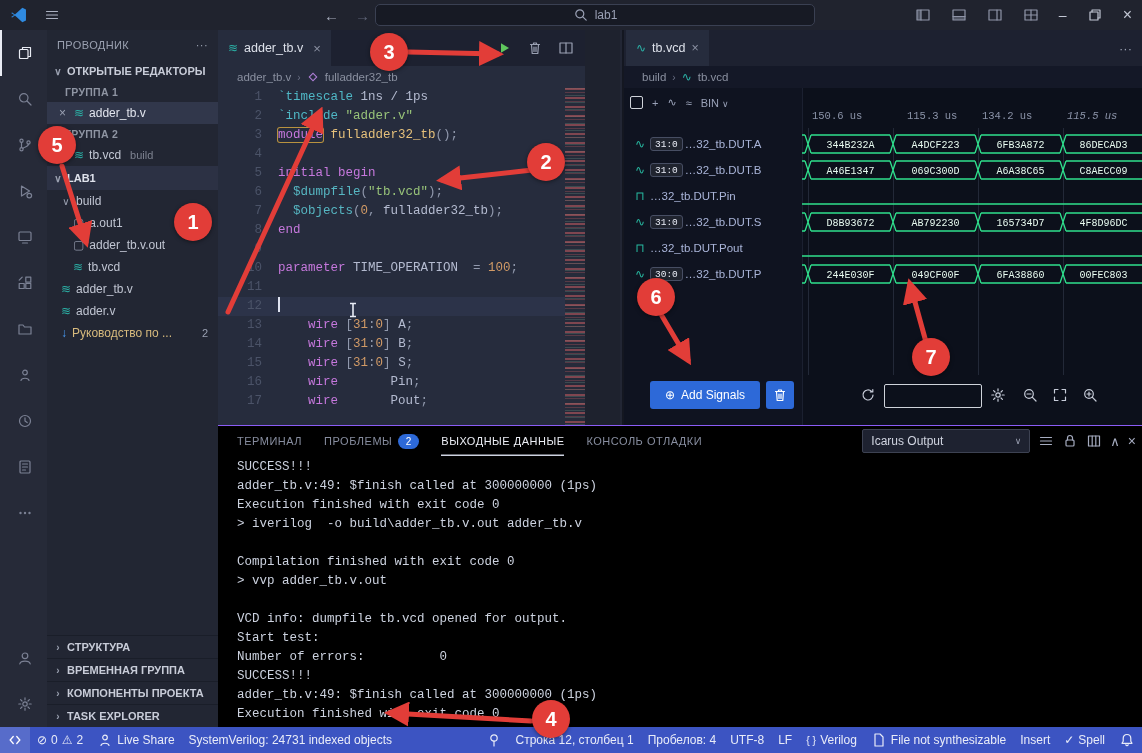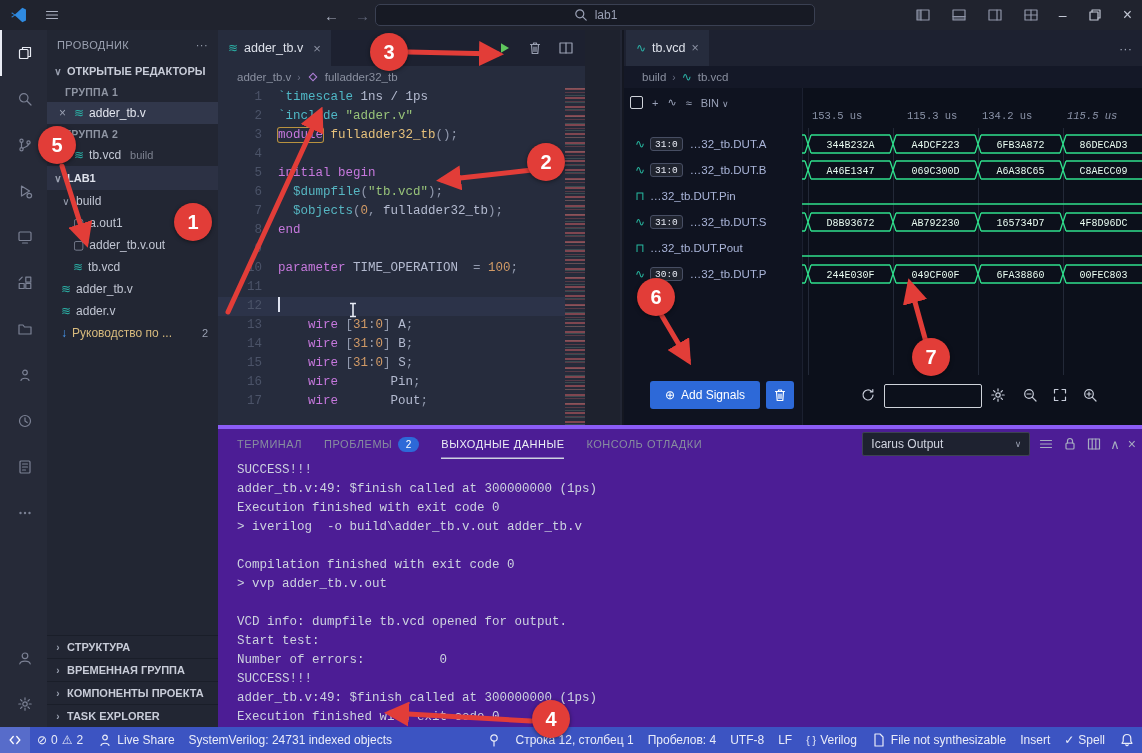--- a/index.html
+++ b/index.html
@@ -83,34 +83,34 @@
   .wave-tools{position:absolute;left:6px;top:8px;display:flex;align-items:center;gap:9px;color:#9aa2b8;font-size:11px;}
   .wt-box{width:11px;height:11px;border:1.3px solid #cfd3da;border-radius:2px;}
   .wt-caret{font-size:9px;}
   .ruler-label{position:absolute;top:22px;color:#8b93a8;font-size:10.5px;font-family:"Liberation Mono","DejaVu Sans Mono",monospace;}
   .gridline{position:absolute;top:40px;bottom:50px;width:1px;background:#232938;}
   .wave-names{position:absolute;left:0;top:43px;width:178px;}
   .wave-canvas{position:absolute;left:178px;top:43px;width:342px;}
   .wn-row{height:26px;display:flex;align-items:center;padding-left:8px;gap:2px;}
   .wn-icon{color:#27b69e;font-size:12px;width:16px;text-align:center;flex:0 0 auto;}
   .wn-badge{font-family:"Liberation Mono","DejaVu Sans Mono",monospace;font-size:9.5px;color:#e8ebf5;background:#20242f;
-     border:1px solid #474e63;border-radius:3px;padding:0.5px 4px;margin-right:5px;flex:0 0 auto;}
+     border:1px solid #474e63;border-radius:3px;padding:0.5px 4px;flex:0 0 auto;}
   .wn-name{color:#a9b4d8;font-size:11.5px;white-space:nowrap;overflow:hidden;}
   .wc-row{height:26px;}
   .wave-svg path{stroke:#2fe08d;stroke-width:1.3;fill:none;}
   .wave-svg text{fill:#e8fbf0;font-family:"Liberation Mono","DejaVu Sans Mono",monospace;font-size:10px;}
   .add-btn{position:absolute;left:26px;bottom:16px;width:110px;height:28px;background:#2d69d8;border-radius:3px;color:#fff;
      display:flex;align-items:center;justify-content:center;gap:6px;font-size:12px;}
   .trash-btn{position:absolute;left:142px;bottom:16px;width:28px;height:28px;background:#2d69d8;border-radius:3px;color:#fff;
      display:flex;align-items:center;justify-content:center;}
   .wv-ctl{position:absolute;bottom:18px;color:#c7ccd9;display:flex;align-items:center;justify-content:center;height:24px;}
   .wv-input{position:absolute;left:260px;bottom:17px;width:96px;height:22px;background:#0c101b;border:1px solid #cfd3da;border-radius:2px;}
 
   
-  .panel{position:absolute;left:0;top:395px;width:924px;height:302px;background:#4c1d95;border-top:4px solid #8b5cf6;}
+  .panel{position:absolute;left:0;top:395px;width:924px;height:302px;background:#000000;border-top:1px solid #8b5cf6;}
   .panel-tabs{position:relative;height:30px;display:flex;align-items:center;gap:22px;padding-left:19px;}
   .ptab{color:#878d9f;font-size:11px;letter-spacing:.5px;display:flex;align-items:center;gap:6px;height:100%;}
   .ptab.active{color:#eceef5;box-shadow:inset 0 -1.5px 0 #cdd2e0;}
   .pbadge{min-width:15px;height:15px;border-radius:8px;background:#2d69d8;color:#fff;font-size:10px;display:flex;align-items:center;justify-content:center;padding:0 3px;}
   .panel-right{position:absolute;right:6px;top:3px;display:flex;align-items:center;gap:8px;color:#a6acc0;}
   .pr-select{width:150px;height:22px;background:#1e2230;border:1px solid #3d4252;border-radius:2px;color:#d0d4e0;
      font-size:12px;display:flex;align-items:center;padding:0 8px;}
   .pr-select .sel-caret{margin-left:auto;font-size:9px;color:#9aa0b2;}
   .output{position:absolute;left:19px;top:32px;right:8px;bottom:2px;overflow:hidden;}
   .out-line{height:19px;line-height:19px;white-space:pre;font-family:"Liberation Mono","DejaVu Sans Mono",monospace;
@@ -449,21 +449,21 @@
         <div class="wave-body">
           <div class="wave-names-bg"></div>
           <div class="wave-tools">
             <span class="wt-box"></span>
             <span>+</span>
             <span>∿</span>
             <span>≈</span>
             <span><span>BIN</span> <span class="wt-caret">∨</span></span>
           </div>
           <div id="wave-ruler">
-              <div class="ruler-label" style="left: 188px;">153.5 us</div>
+              <div class="ruler-label" style="left: 188px;">150.6 us</div>
               <div class="ruler-label" style="left: 283px;">115.3 us</div>
               <div class="ruler-label" style="left: 358px;">134.2 us</div>
               <div class="ruler-label" style="left: 443px; font-style: italic;">115.5 us</div>
             </div>
           <div id="wave-grid">
               <div class="gridline" style="left: 184px;"></div>
               <div class="gridline" style="left: 269px;"></div>
               <div class="gridline" style="left: 354px;"></div>
               <div class="gridline" style="left: 439px;"></div>
             </div>

